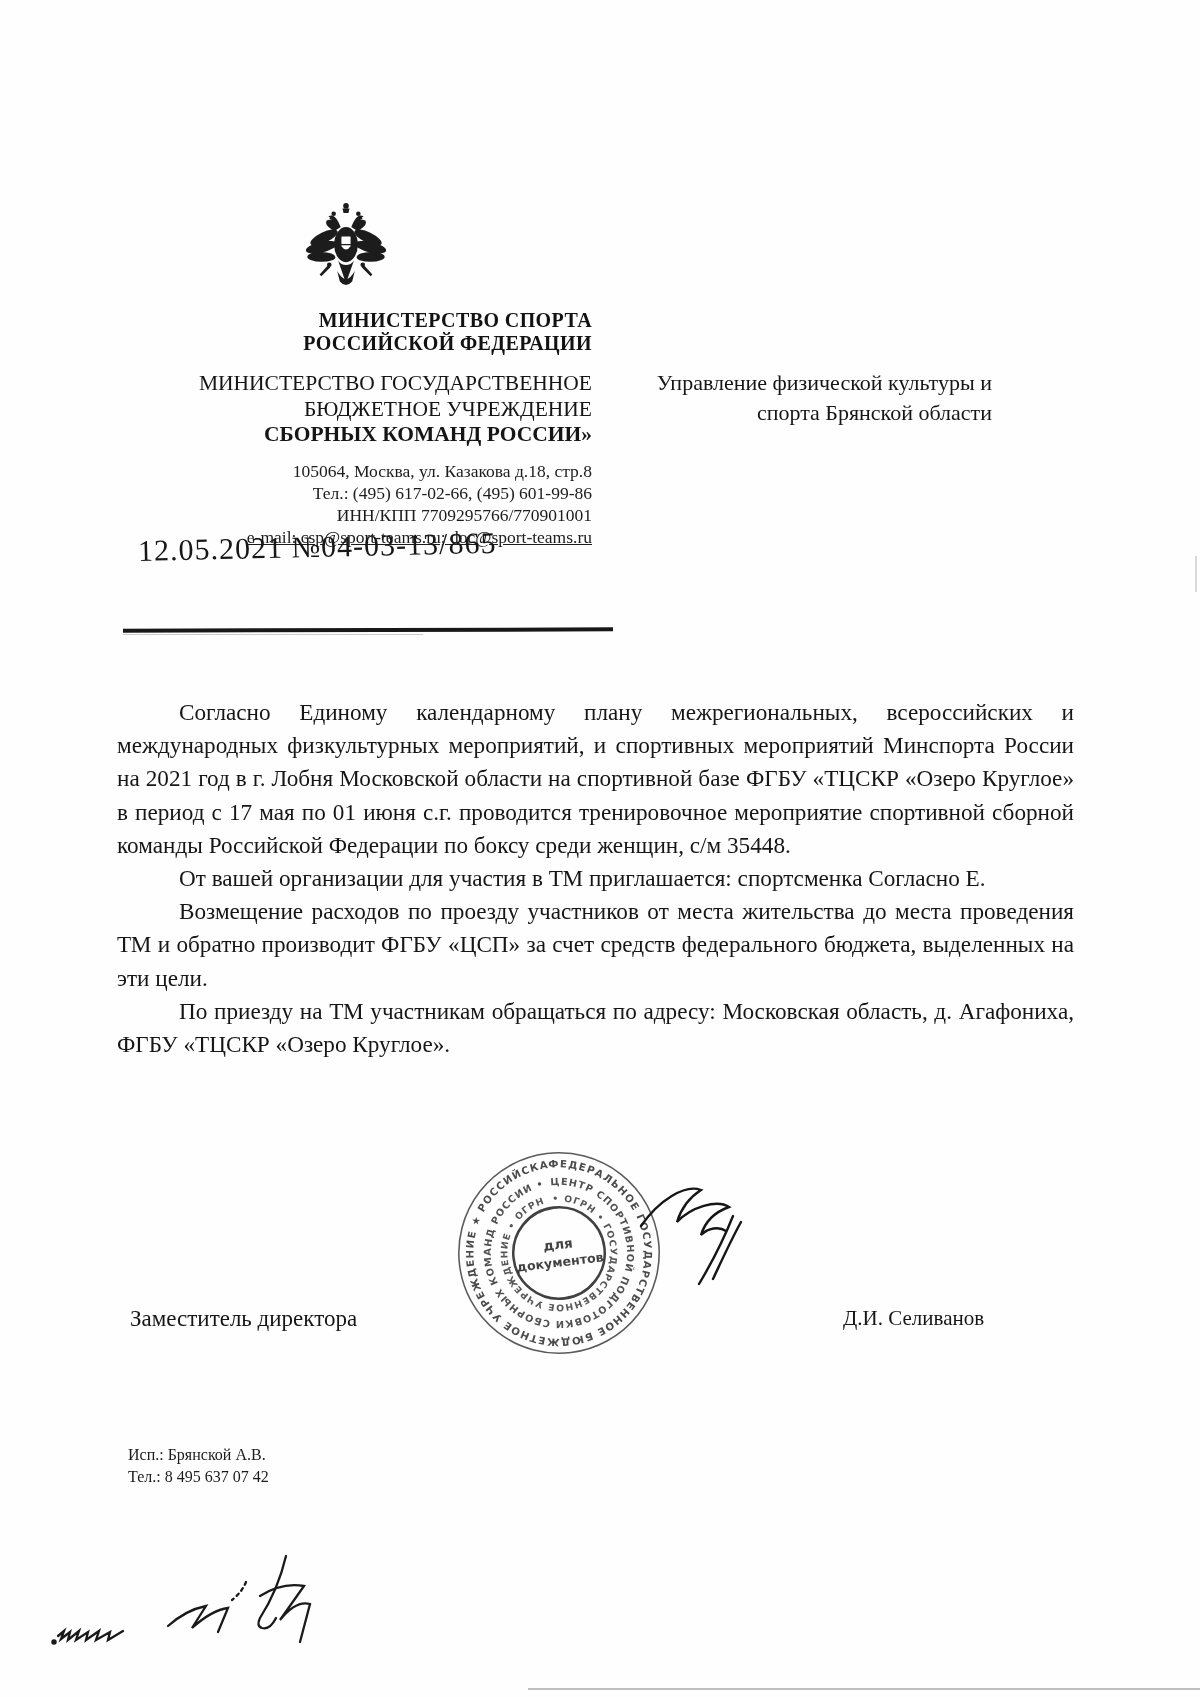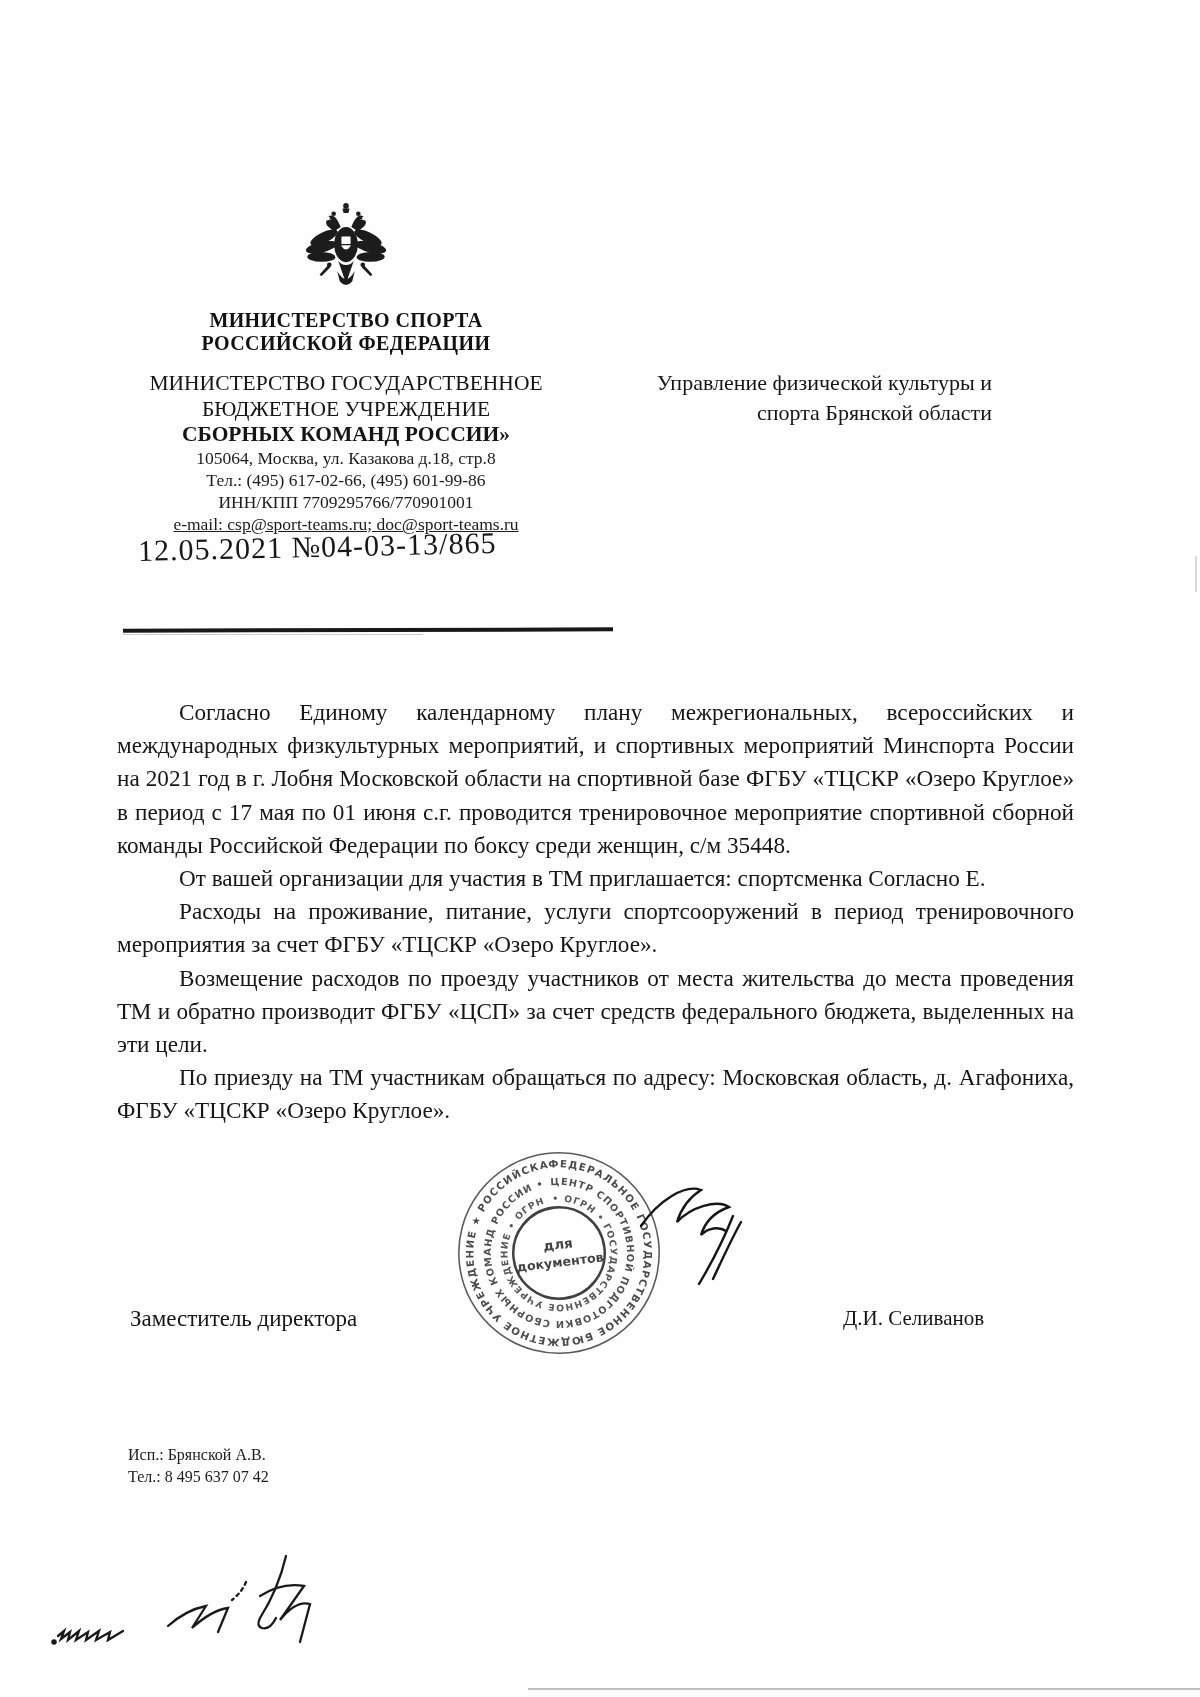--- a/index.html
+++ b/index.html
@@ -8,28 +8,28 @@
     width:1200px;height:1697px;
     margin:0 auto;
     background:#fefefe;
     color:#1a1a1a;
     font-family:"Liberation Serif","DejaVu Serif",serif;
     overflow:hidden;
   }
   
   .lh-left{
     position:absolute;left:100px;top:197px;width:492px;
-    text-align:center;
+    text-align:right;
   }
   .emblem{display:block;margin:0 auto 8px auto;width:88px;height:104px;}
   .ministry-line{font-weight:bold;font-size:20px;line-height:23px;letter-spacing:.4px;color:#121212;}
   .org-block{margin-top:15px;}
   .org-line{font-size:21.5px;line-height:26px;color:#151515;}
   .org-line.bold{font-weight:bold;line-height:25px;}
-  .contacts-block{font-family:Liberation Serif, serif;}
+  .contacts-block{margin-top:13px;font-family:Liberation Serif, serif;}
   .contact-line{font-size:17.5px;line-height:22px;color:#1c1c1c;}
   .contact-line.email{text-decoration:underline;}
   
   .reg-stamp{
     position:absolute;left:138px;top:528px;width:520px;
     font-size:30px;letter-spacing:1px;color:#171717;
     transform:rotate(-1.3deg);
     text-align:left;white-space:nowrap;
   }
   
@@ -130,21 +130,20 @@
     <div>Управление физической культуры и</div>
     <div>спорта Брянской области</div>
   </div>
 
   <div class="rule"></div>
   <div class="rule-shadow"></div>
 
   <div class="body-text">
     <p>Согласно Единому календарному плану межрегиональных, всероссийских и международных физкультурных мероприятий, и спортивных мероприятий Минспорта России на 2021 год в г. Лобня Московской области на спортивной базе ФГБУ «ТЦСКР «Озеро Круглое» в период с 17 мая по 01 июня с.г. проводится тренировочное мероприятие спортивной сборной команды Российской Федерации по боксу среди женщин, с/м 35448.</p>
     <p>От вашей организации для участия в ТМ приглашается: спортсменка Согласно Е.</p>
-    <p>Расходы на проживание, питание, услуги спортсооружений в период тренировочного мероприятия за счет ФГБУ «ТЦСКР «Озеро Круглое».</p>
     <p>Возмещение расходов по проезду участников от места жительства до места проведения ТМ и обратно производит ФГБУ «ЦСП» за счет средств федерального бюджета, выделенных на эти цели.</p>
     <p>По приезду на ТМ участникам обращаться по адресу: Московская область, д. Агафониха, ФГБУ «ТЦСКР «Озеро Круглое».</p>
   </div>
 
   <div class="sig-position">Заместитель директора</div>
   <div class="sig-name">Д.И. Селиванов</div>
 
   <svg class="stamp" viewBox="0 0 220 220">
     <defs>
       <path id="ring-outer" d="M110,22 a88,88 0 1 1 -0.1,0" fill="none"></path>

